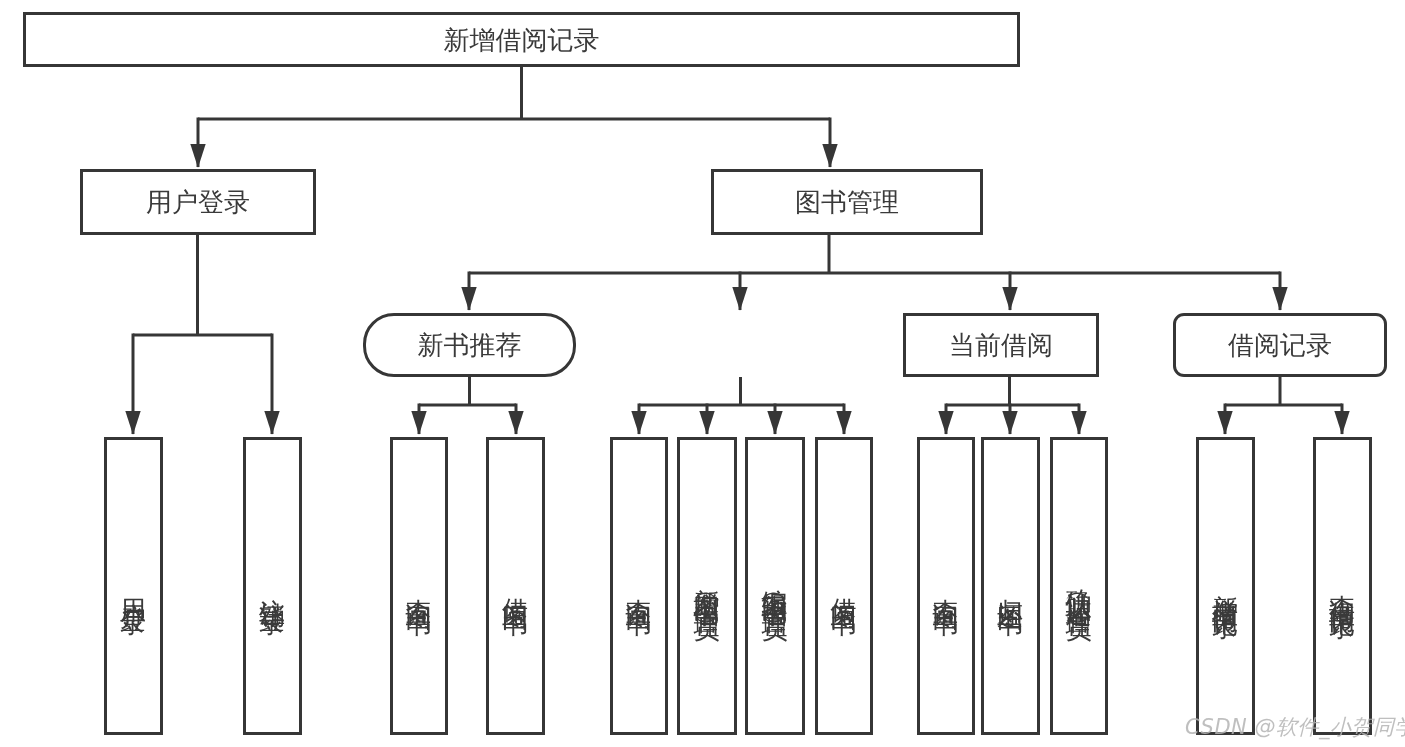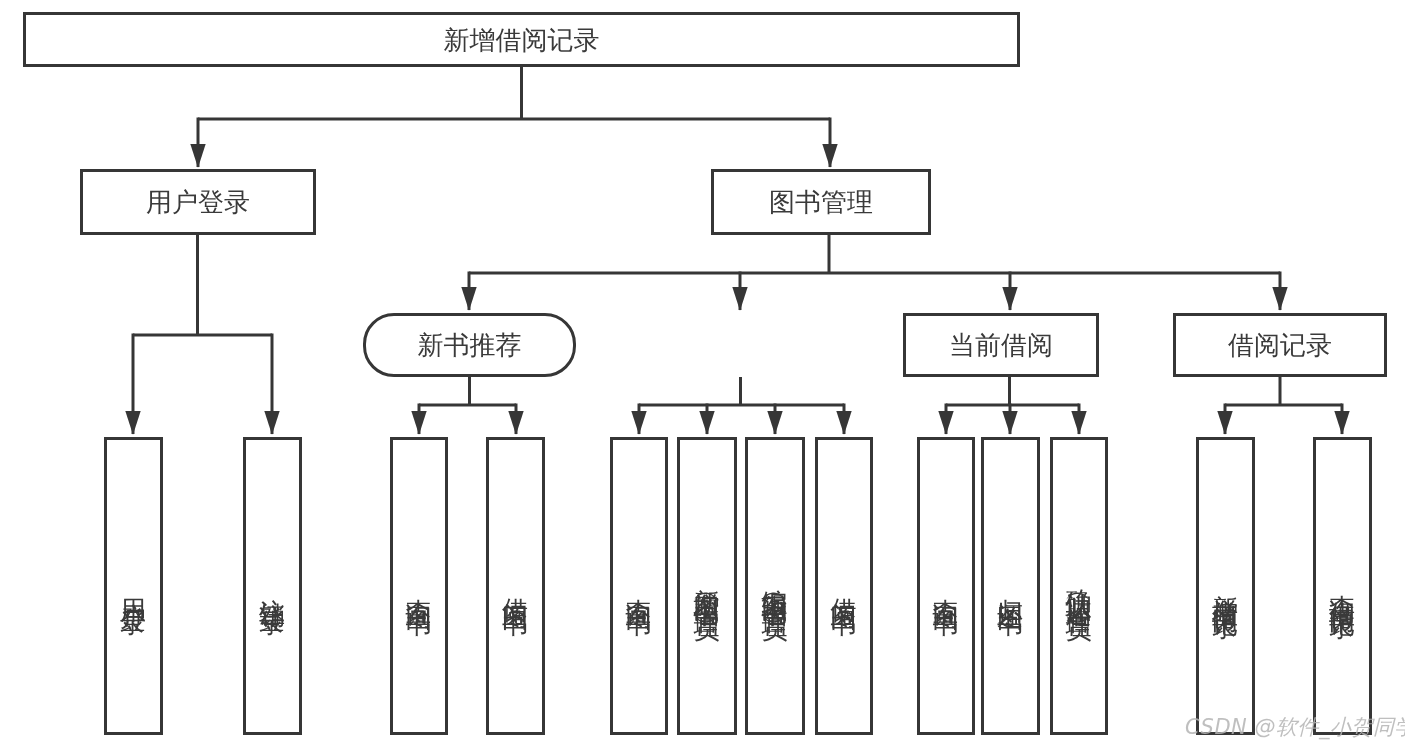--- a/index.html
+++ b/index.html
@@ -50,25 +50,25 @@
   .leaf {
     top: 437px;
     height: 298px;
     writing-mode: vertical-rl;
     text-orientation: mixed;
     letter-spacing: 4px;
   }
   
   #n-root { left: 23px;   top: 12px;  width: 997px; height: 55px; }
   #n-user { left: 80px;   top: 169px; width: 236px; height: 66px; }
-  #n-book { left: 711px;  top: 169px; width: 220px; height: 66px; }
+  #n-book { left: 711px;  top: 169px; width: 272px; height: 66px; }
   #n-new  { left: 363px;  top: 313px; width: 213px; height: 64px; border-radius: 31px; }
   #n-bb   { left: 633px;  top: 313px; width: 215px; height: 64px; }
   #n-cb   { left: 903px;  top: 313px; width: 196px; height: 64px; }
-  #n-rec  { left: 1173px; top: 313px; width: 214px; height: 64px; }
+  #n-rec  { left: 1173px; top: 313px; width: 214px; height: 64px; border-radius: 11px; }
   
   #l-u1 { left: 104px;  width: 59px; }
   #l-u2 { left: 243px;  width: 59px; }
   #l-n1 { left: 390px;  width: 58px; }
   #l-n2 { left: 486px;  width: 59px; }
   #l-b1 { left: 610px;  width: 58px; }
   #l-b2 { left: 677px;  width: 60px; }
   #l-b3 { left: 745px;  width: 60px; }
   #l-b4 { left: 815px;  width: 58px; }
   #l-c1 { left: 917px;  width: 58px; }

